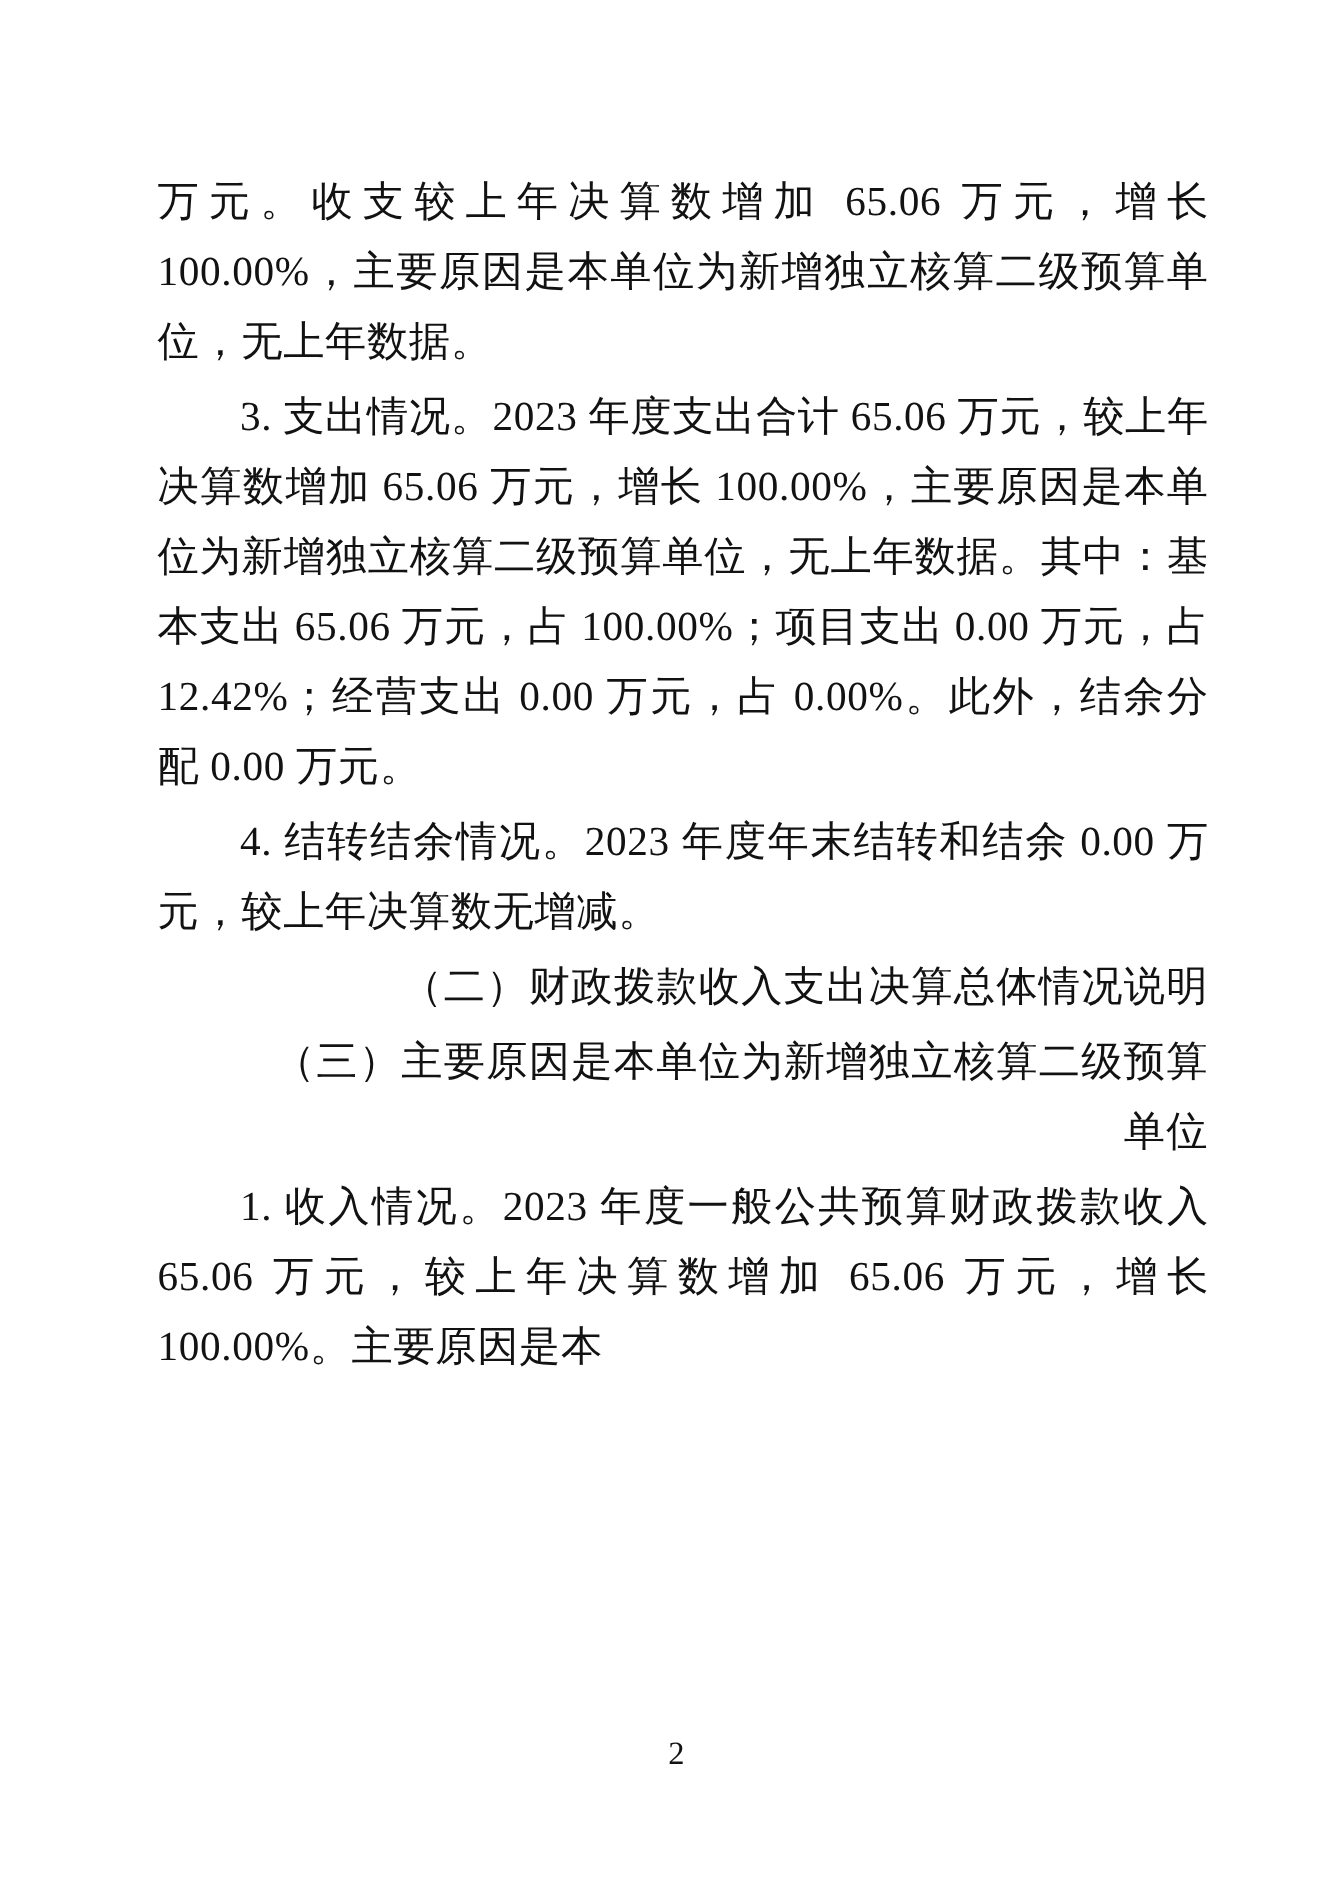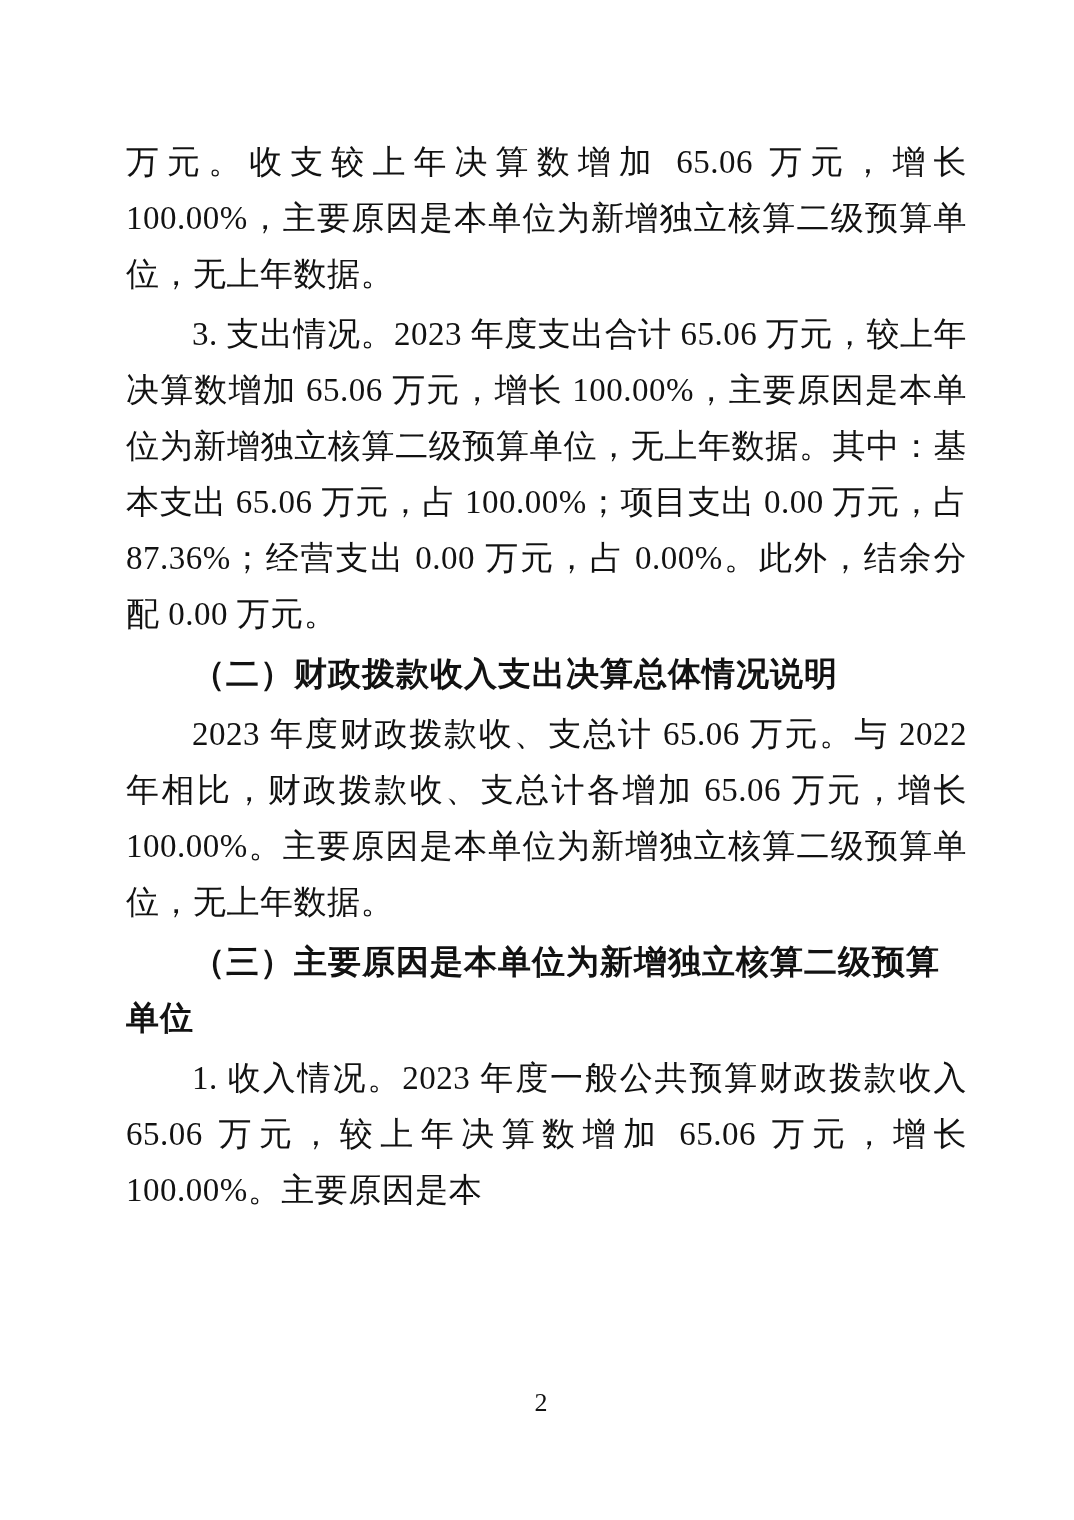--- a/index.html
+++ b/index.html
@@ -22,42 +22,42 @@
   .para {
     font-size: 33px;
     line-height: 56px;
     color: #121212;
     text-align: justify;
     text-justify: inter-ideograph;
     letter-spacing: 0.5px;
   }
   .para.indent { text-indent: 2em; }
   .para.heading {
-    font-weight: 700;
-    text-align: left;
+    font-weight: 400;
+    text-align: right;
     letter-spacing: 1px;
   }
   .footer {
     position: absolute;
     top: 1382px;
     left: 0;
     width: 100%;
     text-align: center;
     font-size: 26px;
     line-height: 30px;
     color: #121212;
   }
 </style>
 </head>
 <body>
 
 <div class="page">
   <div class="content">
     <p class="para">万元。收支较上年决算数增加 65.06 万元，增长 100.00%，主要原因是本单位为新增独立核算二级预算单位，无上年数据。</p>
-    <p class="para indent">3. 支出情况。2023 年度支出合计 65.06 万元，较上年决算数增加 65.06 万元，增长 100.00%，主要原因是本单位为新增独立核算二级预算单位，无上年数据。其中：基本支出 65.06 万元，占 100.00%；项目支出 0.00 万元，占 87.36%；经营支出 0.00 万元，占 0.00%。此外，结余分配 0.00 万元。</p>
+    <p class="para indent">3. 支出情况。2023 年度支出合计 65.06 万元，较上年决算数增加 65.06 万元，增长 100.00%，主要原因是本单位为新增独立核算二级预算单位，无上年数据。其中：基本支出 65.06 万元，占 100.00%；项目支出 0.00 万元，占 12.42%；经营支出 0.00 万元，占 0.00%。此外，结余分配 0.00 万元。</p>
+    <p class="para indent">4. 结转结余情况。2023 年度年末结转和结余 0.00 万元，较上年决算数无增减。</p>
     <p class="para indent heading">（二）财政拨款收入支出决算总体情况说明</p>
-    <p class="para indent">2023 年度财政拨款收、支总计 65.06 万元。与 2022 年相比，财政拨款收、支总计各增加 65.06 万元，增长 100.00%。主要原因是本单位为新增独立核算二级预算单位，无上年数据。</p>
     <p class="para indent heading">（三）主要原因是本单位为新增独立核算二级预算单位</p>
     <p class="para indent">1. 收入情况。2023 年度一般公共预算财政拨款收入 65.06 万元，较上年决算数增加 65.06 万元，增长 100.00%。主要原因是本</p>
   </div>
 
   <div class="footer">2</div>
 </div>
 
 </body></html>

